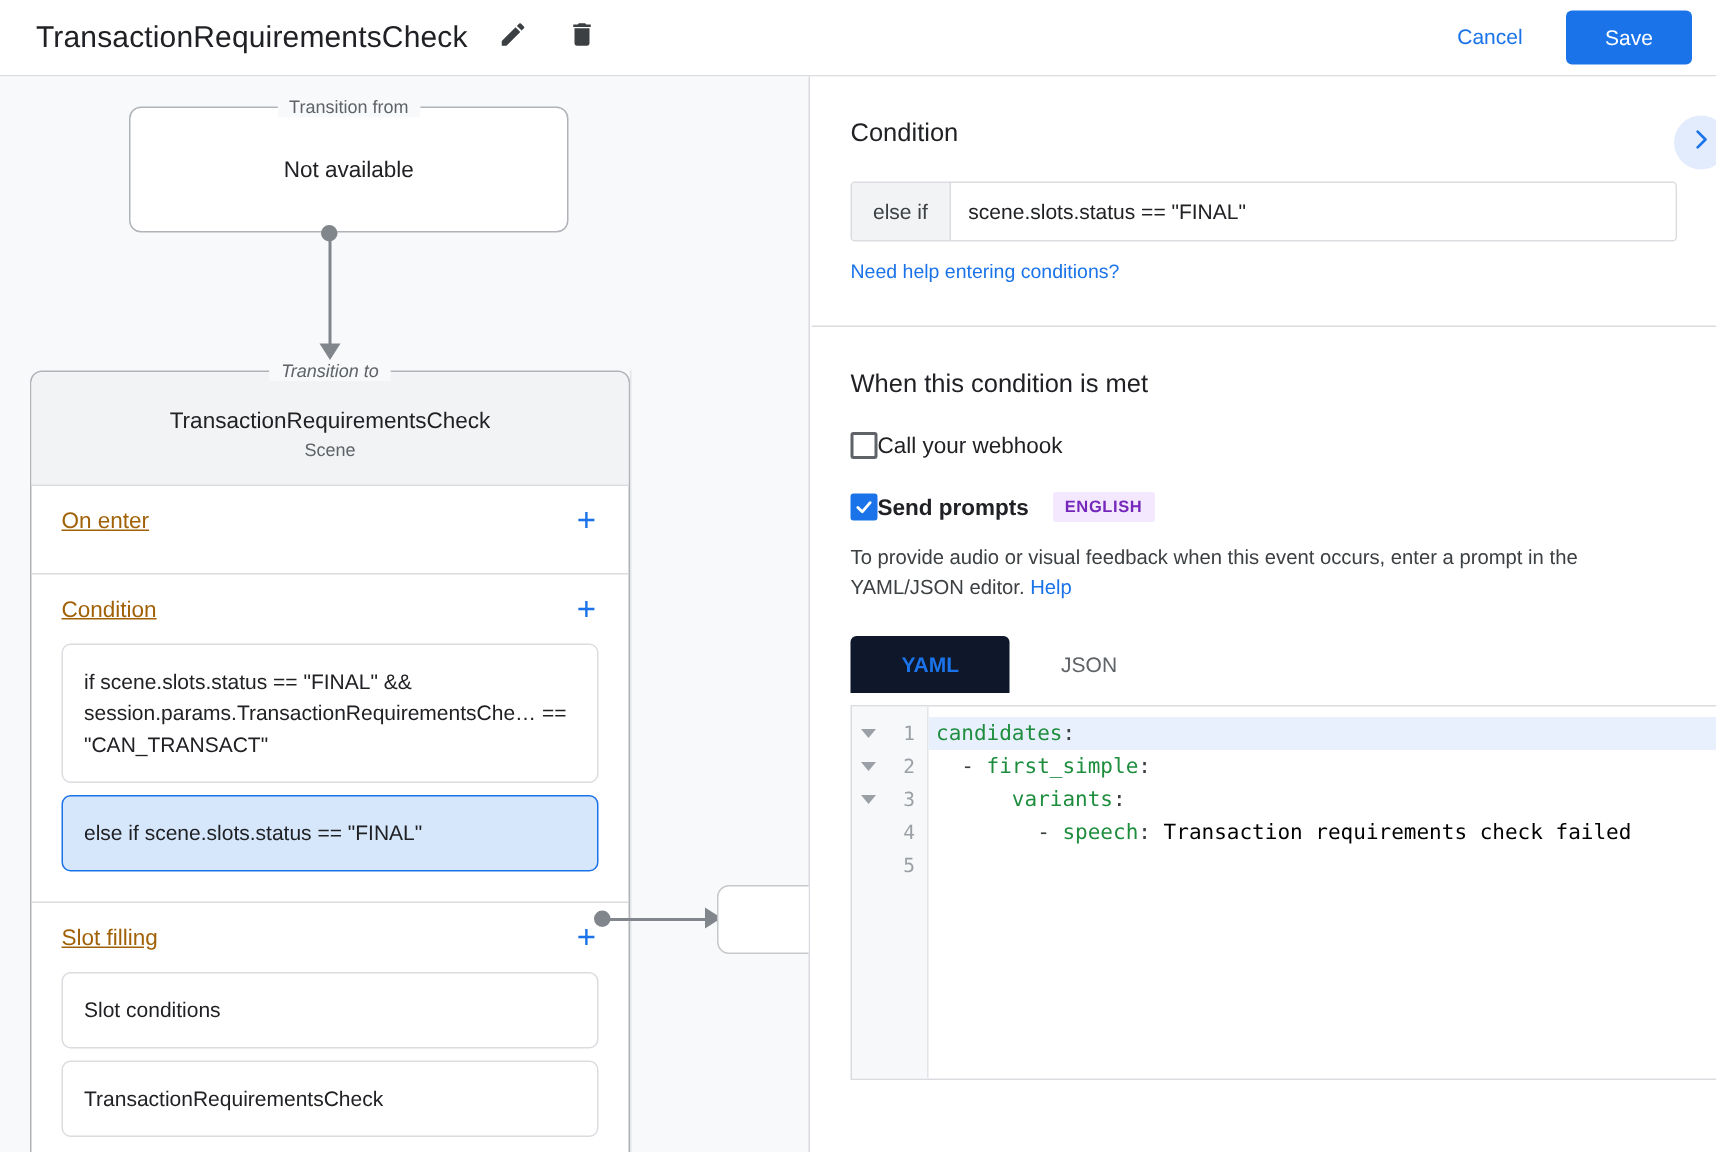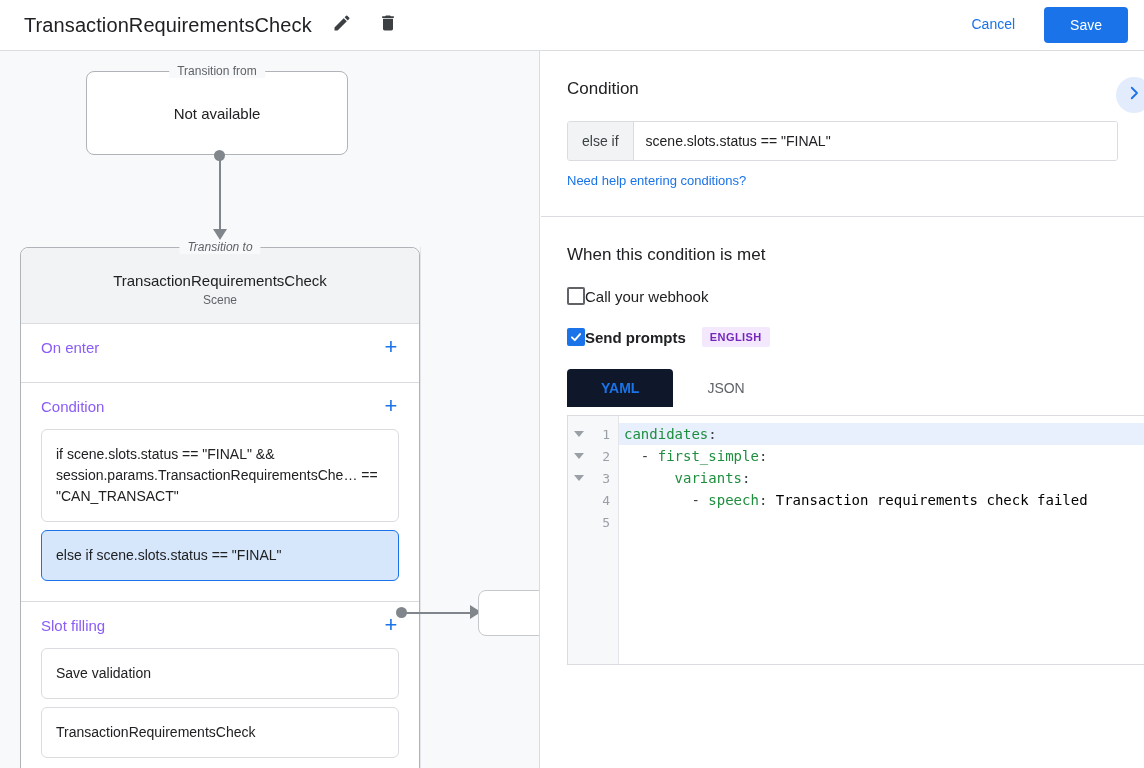--- a/index.html
+++ b/index.html
@@ -75,21 +75,21 @@
     top: -8px;
     background: #f8f9fa;
     padding: 0 8px;
     font-size: 12px;
     color: #5f6368;
     white-space: nowrap;
   }
 
   
   #node-from {
-    left: 86px; top: 20px; width: 262px; height: 84px; text-align: right;
+    left: 86px; top: 20px; width: 293px; height: 84px; text-align: right;
   }
   #node-from .fieldset-legend { left: 50%; transform: translateX(-50%); }
   #node-from .node-body {
     height: 100%;
     display: flex; align-items: center; justify-content: center;
     font-size: 15px; color: #202124;
   }
 
   
   .conn-dot {
@@ -127,21 +127,21 @@
 
   .section {
     border-top: 1px solid #dadce0;
     padding: 0 0 12px 0;
   }
   .section-header {
     display: flex; align-items: center;
     height: 46px;
     padding: 0 16px 0 20px;
   }
-  .section-title { font-size: 15px; color: #8b5cf6; }
+  .section-title { font-size: 15px; color: #a16207; text-decoration: underline; }
   .plus-btn {
     margin-left: auto;
     color: #1a73e8;
     font-size: 22px; line-height: 1;
     cursor: pointer;
     width: 24px; height: 24px;
     display: flex; align-items: center; justify-content: center;
     font-weight: 400;
   }
   .section-body { padding: 0 20px; }
@@ -410,21 +410,21 @@
           <div class="chip selected">else if scene.slots.status == "FINAL"</div>
         </div>
       </div>
 
       <div class="section">
         <div class="section-header">
           <span class="section-title">Slot filling</span>
           <span class="plus-btn">+</span>
         </div>
         <div class="section-body">
-          <div class="chip tall">Save validation</div>
+          <div class="chip tall">Slot conditions</div>
           <div class="chip tall">TransactionRequirementsCheck</div>
         </div>
       </div>
     </div>
 
     <div class="conn-dot" id="edge-dot"></div>
     <div class="conn-line" id="edge-line"></div>
     <div class="conn-arrow" id="edge-arrow"></div>
     <div id="ghost-node"></div>
   </div>
@@ -463,20 +463,24 @@
       <div class="check-row">
         <div class="cb checked">
           <svg width="14" height="14" viewBox="0 0 24 24" fill="none" stroke="#ffffff" stroke-width="3.2" stroke-linecap="round" stroke-linejoin="round">
             <polyline points="5 12.5 10 17.5 19 7"></polyline>
           </svg>
         </div>
         <div class="check-label bold">Send prompts</div>
         <div class="lang-badge">ENGLISH</div>
       </div>
 
+      <div class="helper-text">
+        <span>To provide audio or visual feedback when this event occurs, enter a prompt in the YAML/JSON editor.</span>
+        <a class="link" style="margin-top:0;font-size:13.5px;">Help</a>
+      </div>
 
       <div class="tabs">
         <div class="tab active">YAML</div>
         <div class="tab">JSON</div>
       </div>
     </div>
 
     <div class="editor-wrap">
       <div class="editor">
         <div class="gutter" id="gutter">

